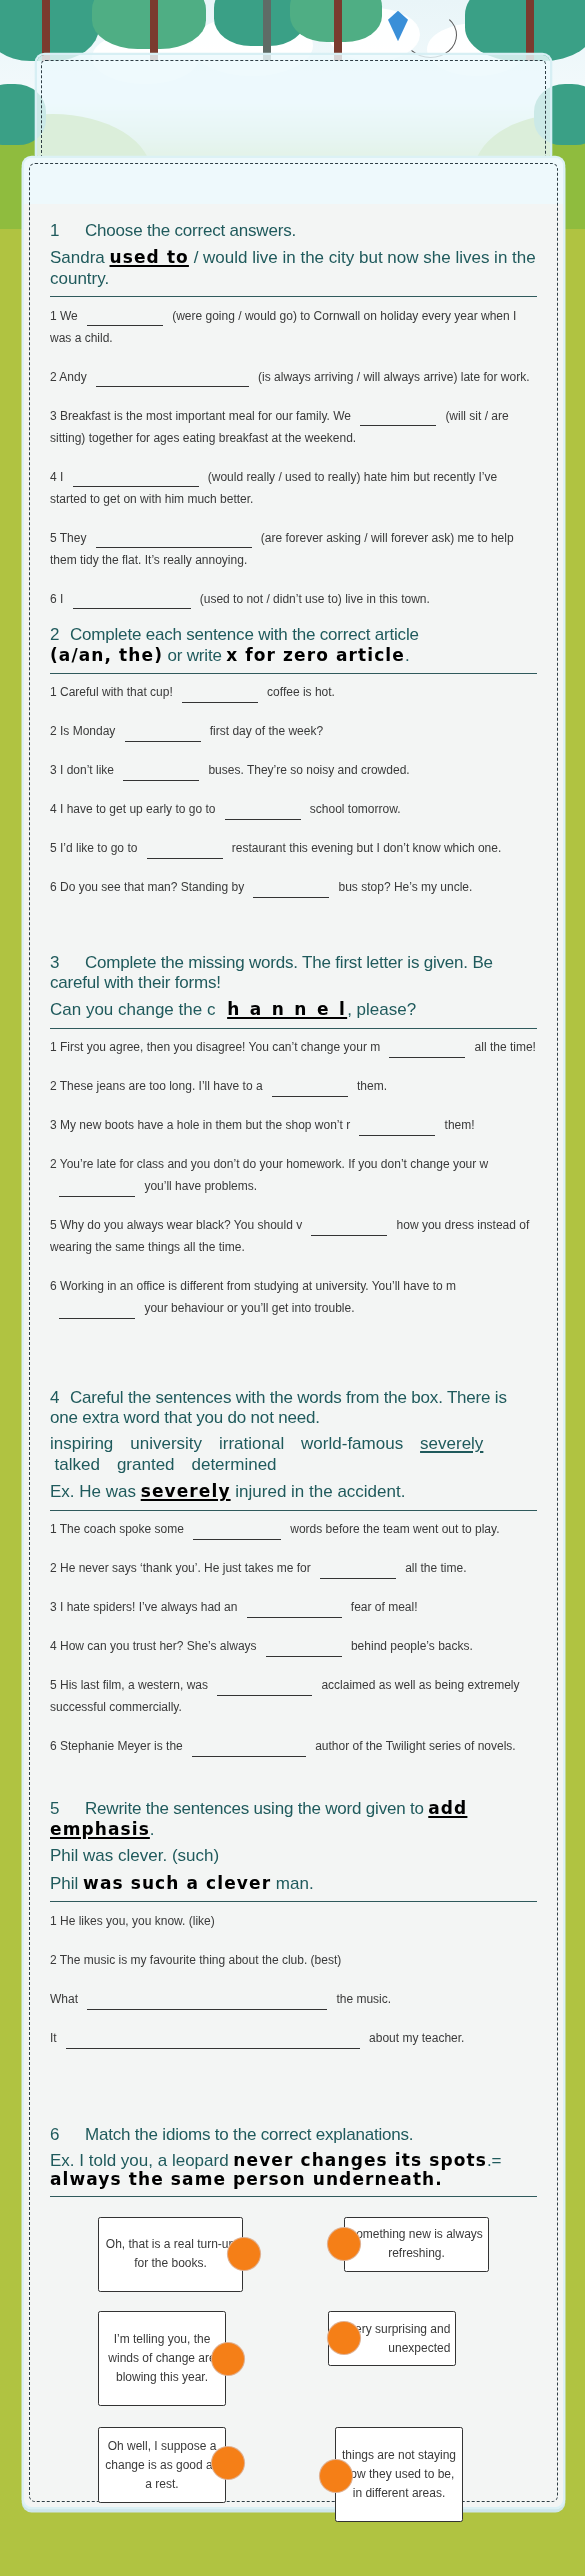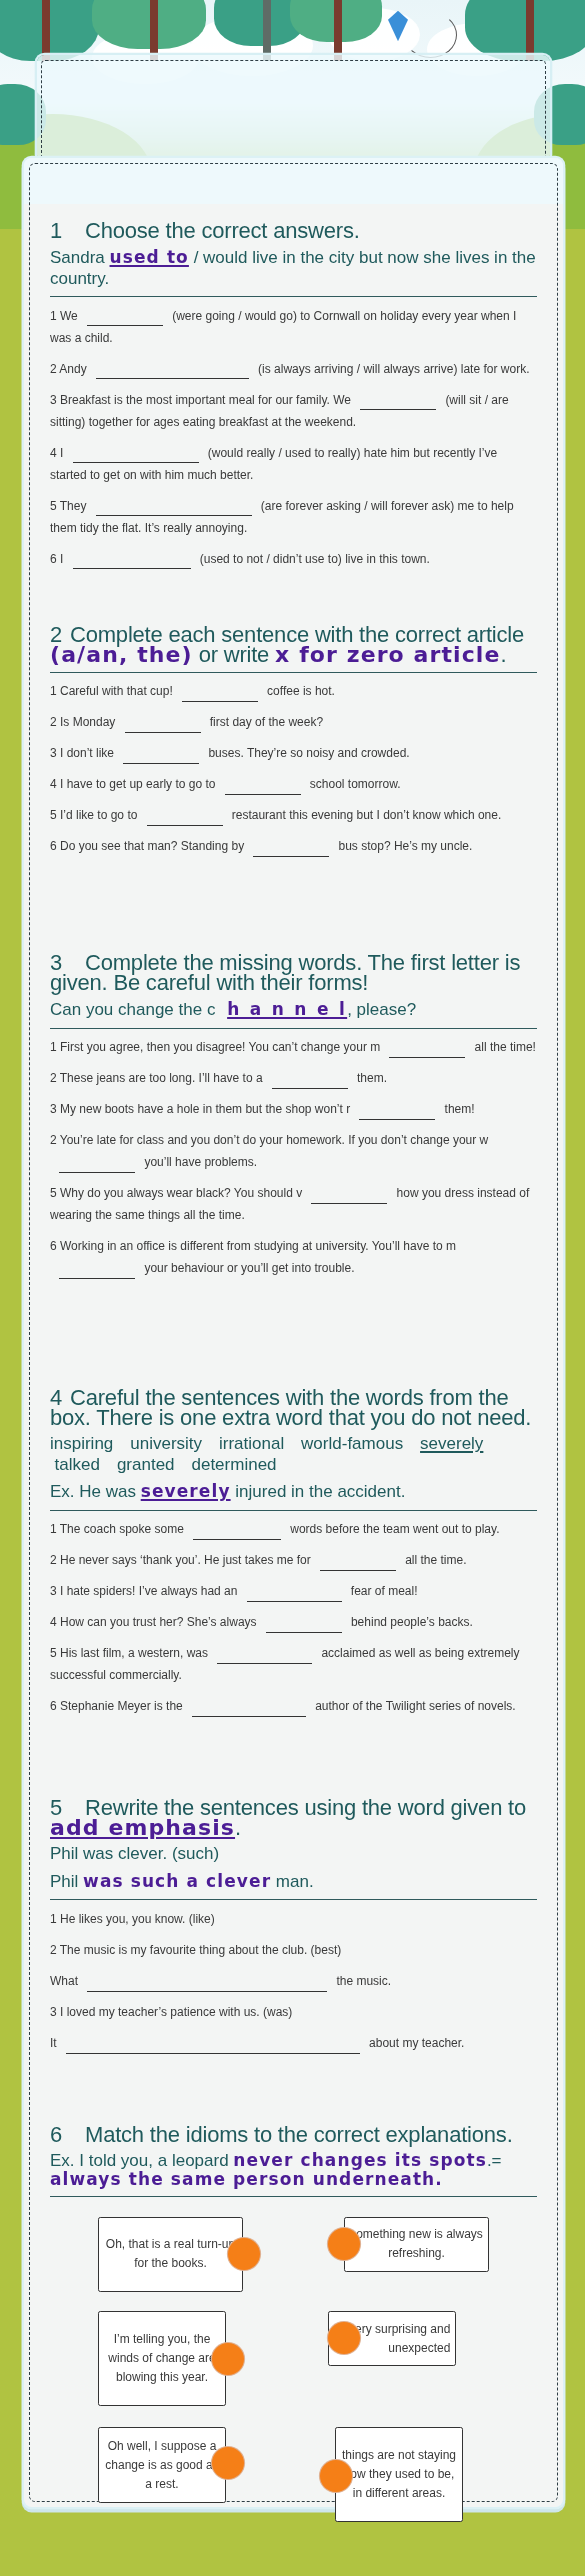--- a/index.html
+++ b/index.html
@@ -54,37 +54,37 @@
   .sheet .dash {
     position: absolute; inset: 4.6px 4.6px 4.6px 4.6px;
     border: 1.5px dashed #2e3d44; border-radius: 6.1px;
     pointer-events: none;
   }
   .content { position: absolute; left: 0; top: 0; width: 100%; padding: 0 26px 0 26px; }
   .content > .exercise { position: absolute; left: 26px; right: 26px; }
 
   .heading {
     color: #1f5a5c; font-family: "Liberation Sans", sans-serif;
-    font-size: 22px; line-height: 20px; letter-spacing: -0.2px;
+    font-size: 17px; line-height: 20px; letter-spacing: -0.2px;
   }
   .heading .num { display: inline-block; width: 35px; }
   .heading .num.short { width: 20px; }
   .example {
     color: #1f5a5c; font-family: "Liberation Sans", sans-serif;
     font-size: 17px; line-height: 20.6px; margin-top: 6.1px;
   }
   .hl {
     font-family: "DejaVu Sans", sans-serif; font-weight: 900;
-    color: #4c1d95; letter-spacing: 1.1px;
+    color: #000000; letter-spacing: 1.1px;
   }
   .u { text-decoration: underline; text-decoration-thickness: 1.5px; text-underline-offset: 2.3px; }
   .rule { height: 0.8px; background: #2f5a5c; margin-top: 6.9px; }
   .q {
     color: #3a3a3a; font-family: "Liberation Sans", sans-serif;
-    font-size: 12px; line-height: 22px; margin-top: 9px;
+    font-size: 12px; line-height: 22px; margin-top: 17px;
   }
   .q:first-of-type { margin-top: 7.6px; }
   .blank {
     display: inline-block; vertical-align: -6.9px; height: 15.3px;
     border-bottom: 1px solid #333; margin: 0 9.2px;
   }
   .words {
     color: #1f5a5c; font-family: "Liberation Sans", sans-serif;
     font-size: 17px; line-height: 20.6px; margin-top: 6.1px;
   }
@@ -215,21 +215,20 @@
         <span class="num">5</span><span>Rewrite the sentences using the word given to </span><span class="hl u">add emphasis</span><span>.</span>
       </div>
       <div class="example">Phil was clever. (such)</div>
       <div class="example">
         <span>Phil </span><span class="hl">was such a clever</span><span> man.</span>
       </div>
       <div class="rule"></div>
       <p class="q">1 He likes you, you know. (like)</p>
       <p class="q">2 The music is my favourite thing about the club. (best)</p>
       <p class="q"><span>What</span><span class="blank" style="width:240px"></span><span>the music.</span></p>
-      <p class="q">3 I loved my teacher’s patience with us. (was)</p>
       <p class="q"><span>It</span><span class="blank" style="width:294px"></span><span>about my teacher.</span></p>
     </section>
 
     <section class="exercise" style="top:1967px;">
       <div class="heading">
         <span class="num">6</span><span>Match the idioms to the correct explanations.</span>
       </div>
       <div class="example" style="line-height:19px;">
         <span>Ex. I told you, a leopard </span><span class="hl">never changes its spots</span><span>.= </span><span class="hl">always the same person underneath.</span>
       </div>

